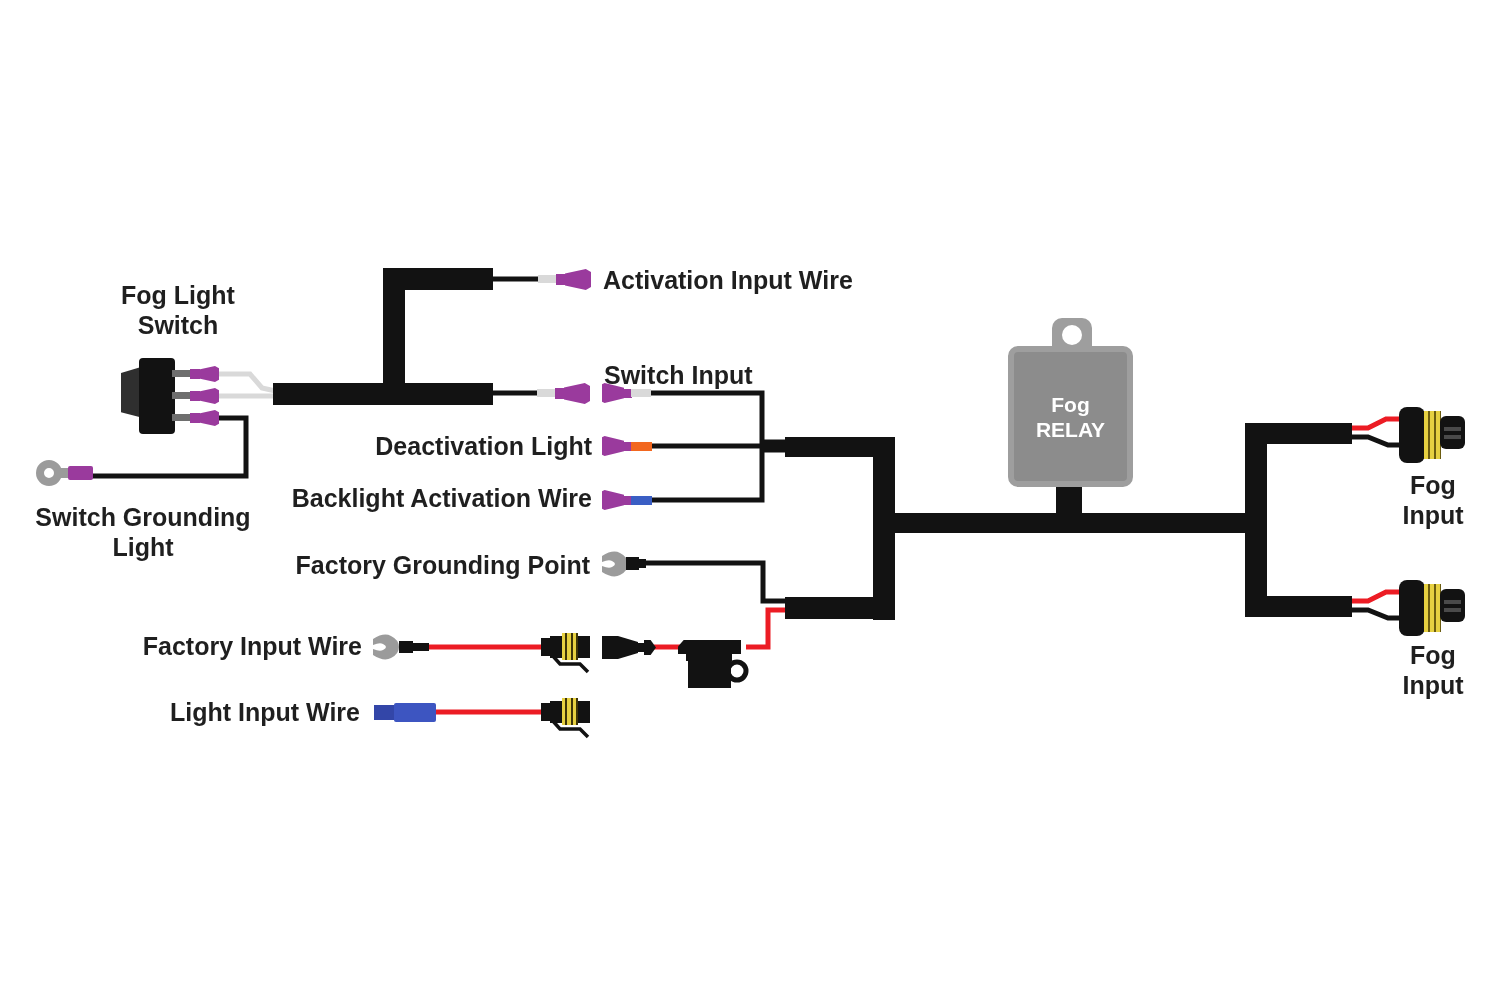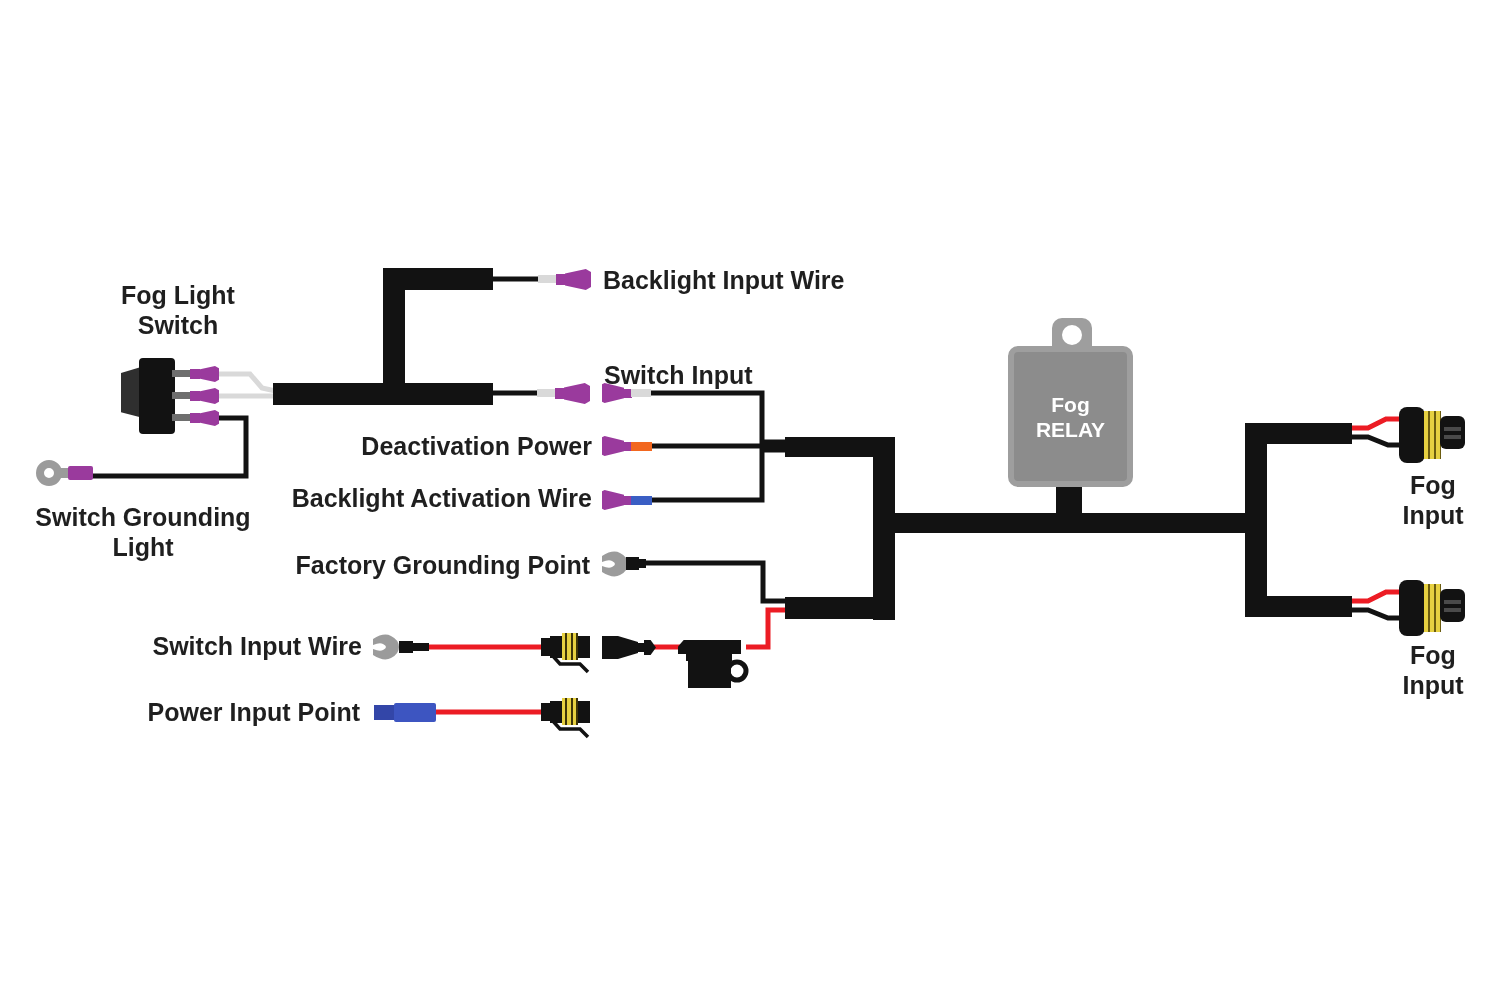--- a/index.html
+++ b/index.html
@@ -160,25 +160,25 @@
   <div class="abs blk cap" style="left:1399px;top:580px;width:26px;height:56px"></div>
   <div class="abs fog-yellow" style="left:1424px;top:584px;width:17px;height:48px"></div>
   <div class="abs blk tipcyl" style="left:1440px;top:589px;width:25px;height:33px"></div>
   <div class="abs" style="left:1444px;top:600px;width:17px;height:4px;background:#4a4a4a"></div>
   <div class="abs" style="left:1444px;top:608px;width:17px;height:4px;background:#4a4a4a"></div>
 
   <div class="lbl center" style="left:88px;top:281px;width:180px">Fog Light
 Switch</div>
   <div class="lbl center" style="left:13px;top:503px;width:260px">Switch Grounding
 Light</div>
-  <div class="lbl" style="left:603px;top:266px">Backlight Input Wire</div>
+  <div class="lbl" style="left:603px;top:266px">Activation Input Wire</div>
   <div class="lbl" style="left:604px;top:361px">Switch Input</div>
-  <div class="lbl right" style="left:330px;top:432px;width:262px">Deactivation Power</div>
+  <div class="lbl right" style="left:330px;top:432px;width:262px">Deactivation Light</div>
   <div class="lbl right" style="left:240px;top:484px;width:352px">Backlight Activation Wire</div>
   <div class="lbl right" style="left:240px;top:551px;width:350px">Factory Grounding Point</div>
-  <div class="lbl right" style="left:100px;top:632px;width:262px">Switch Input Wire</div>
-  <div class="lbl right" style="left:100px;top:698px;width:260px">Power Input Point</div>
+  <div class="lbl right" style="left:100px;top:632px;width:262px">Factory Input Wire</div>
+  <div class="lbl right" style="left:100px;top:698px;width:260px">Light Input Wire</div>
   <div class="lbl center" style="left:1373px;top:471px;width:120px">Fog
 Input</div>
   <div class="lbl center" style="left:1373px;top:641px;width:120px">Fog
 Input</div>
 
 </div>
 
 </body></html>

